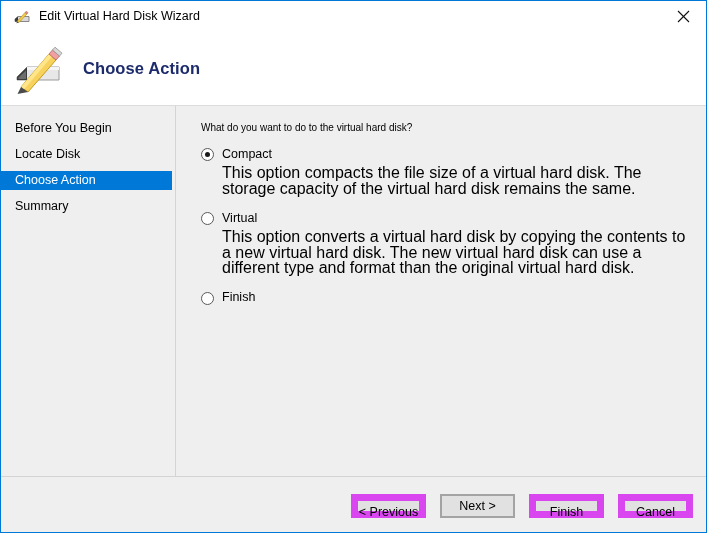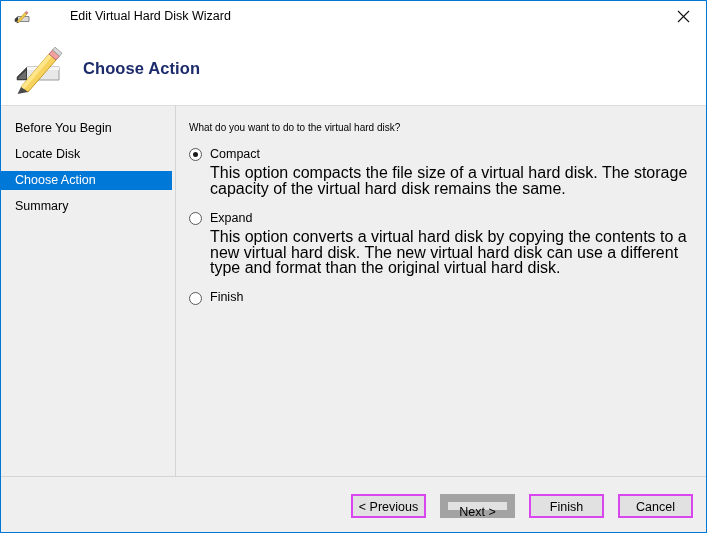--- a/index.html
+++ b/index.html
@@ -23,21 +23,20 @@
   }
 
   
   .titlebar {
     position: relative;
     height: 31px;
     background: #ffffff;
     display: flex;
     align-items: center;
     padding-left: 12px;
-    gap: 31px;
   }
   .titlebar-icon {
     width: 18px;
     height: 18px;
     position: relative;
     flex: 0 0 auto;
     margin-right: 8px;
   }
   .titlebar-title {
     font-size: 12.5px;
@@ -81,20 +80,21 @@
     color: #1c2b6b;
     letter-spacing: 0.1px;
   }
 
   
   .body {
     position: relative;
     height: 370px;
     background: #efeff0;
     display: flex;
+    gap: 12px;
   }
   .sidebar {
     width: 175px;
     flex: 0 0 auto;
     padding-top: 13px;
     position: relative;
   }
   .sidebar::after {
     content: "";
     position: absolute;
@@ -188,29 +188,29 @@
     justify-content: flex-end;
     padding-right: 13px;
   }
   .btn {
     width: 75px;
     height: 24px;
     font-size: 12.5px;
     font-family: "Liberation Sans", sans-serif;
     color: #000000;
     background: #e1e1e1;
-    border: 2px solid #d946ef;
+    border: 7px solid #d946ef;
     margin-left: 14px;
     cursor: default;
     padding: 0;
     line-height: 22px;
     text-align: center;
   }
   .btn.highlight {
-    border: 8px solid #a3a3a3;
+    border: 2px solid #a3a3a3;
     line-height: 20px;
   }
 </style>
 </head>
 <body>
 
 <div class="window">
 
   <div class="titlebar">
     <span class="titlebar-icon">
@@ -268,21 +268,21 @@
           <div class="option-row">
             <span class="radio checked"></span>
             <span class="option-label">Compact</span>
           </div>
           <div class="option-desc">This option compacts the file size of a virtual hard disk. The storage capacity of the virtual hard disk remains the same.</div>
         </div>
 
         <div class="option">
           <div class="option-row">
             <span class="radio"></span>
-            <span class="option-label">Expand</span>
+            <span class="option-label">Virtual</span>
           </div>
           <div class="option-desc">This option converts a virtual hard disk by copying the contents to a new virtual hard disk. The new virtual hard disk can use a different type and format than the original virtual hard disk.</div>
         </div>
 
         <div class="option">
           <div class="option-row">
             <span class="radio"></span>
             <span class="option-label">Finish</span>
           </div>
         </div>

